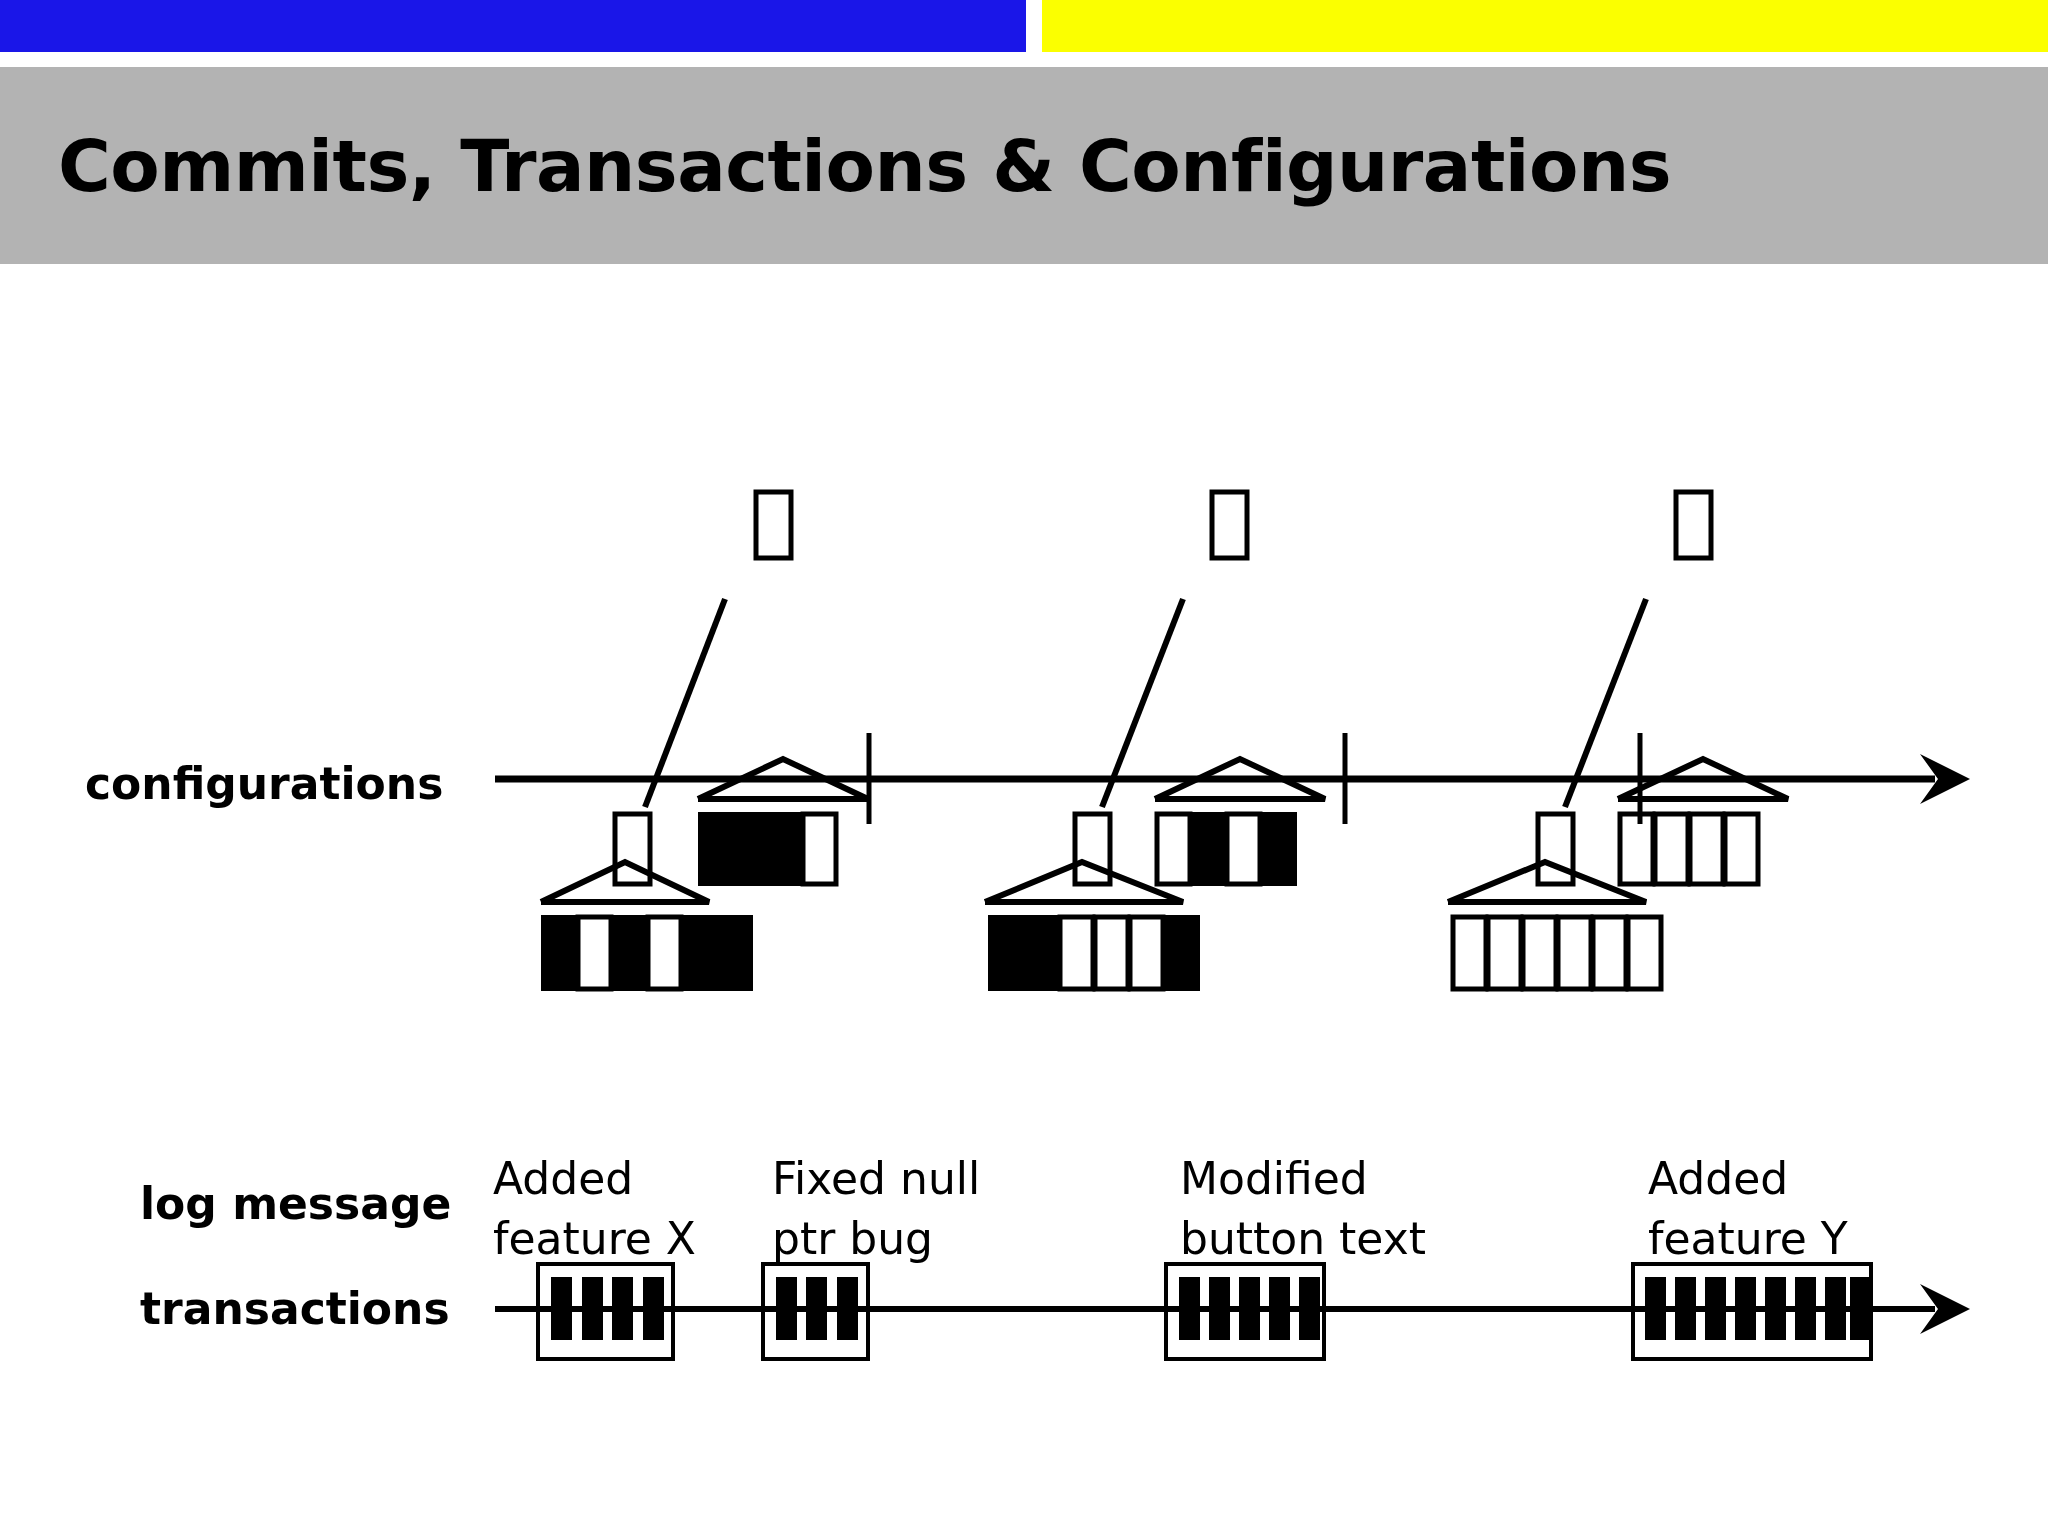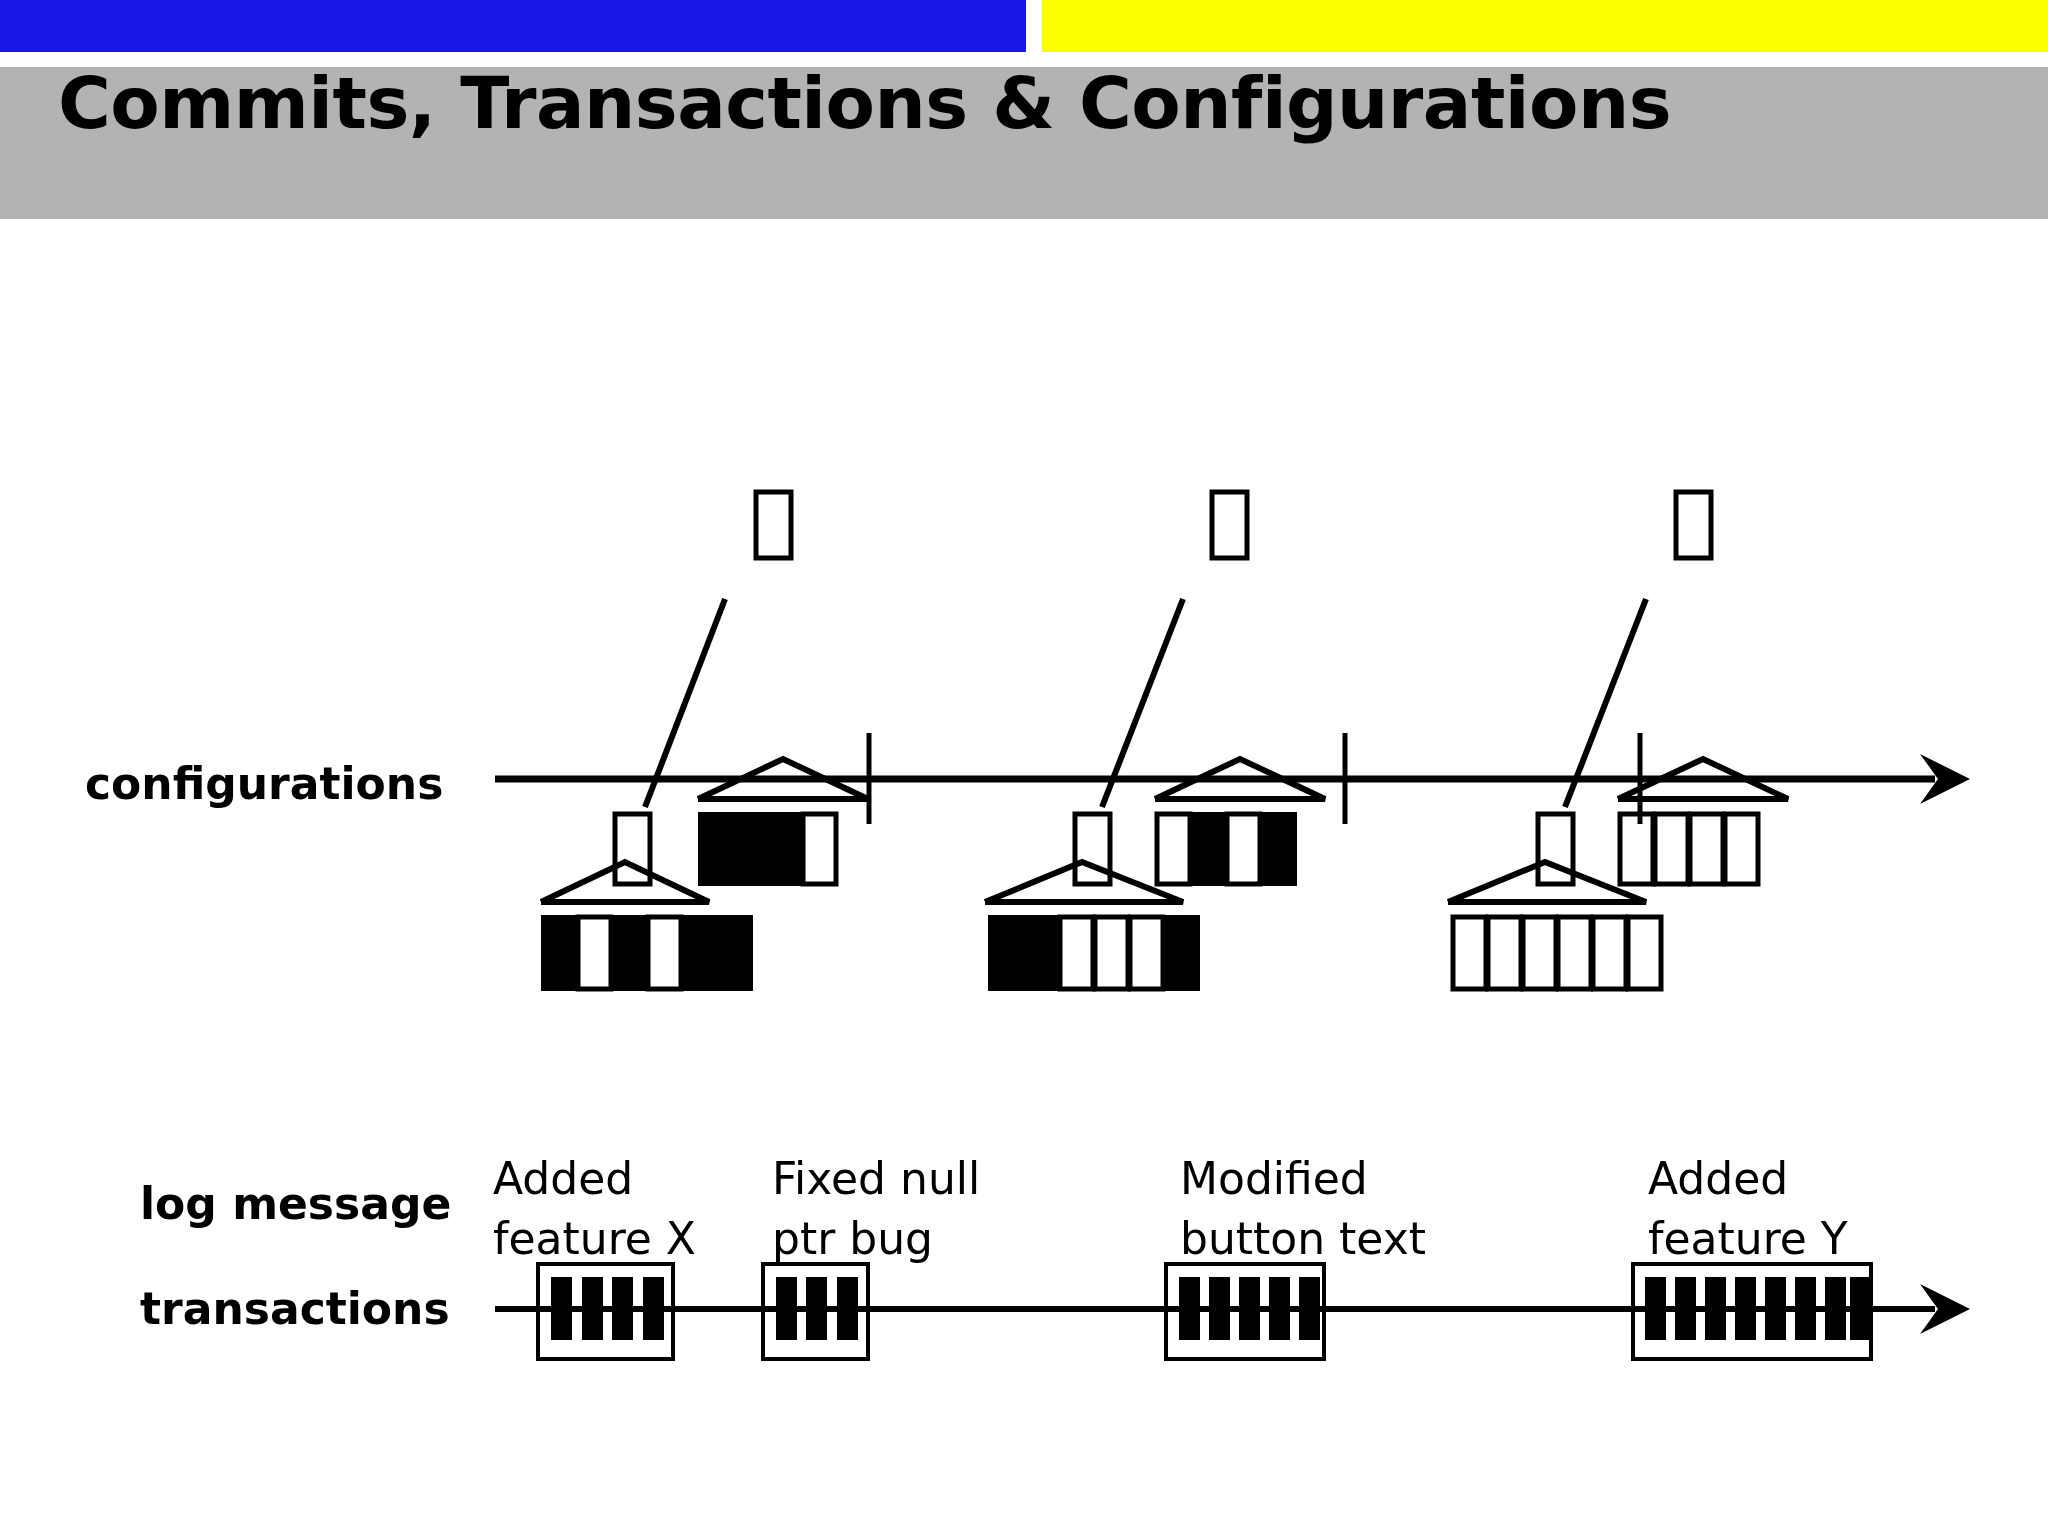--- a/index.html
+++ b/index.html
@@ -29,23 +29,24 @@
   }
   #bar-blue   { left: 0px;    width: 1026px; background: #1a16e8; }
   #bar-yellow { left: 1042px; width: 1006px; background: #fbff00; }
 
   
   #title-band {
     position: absolute;
     left: 0;
     top: 67px;
     width: 2048px;
-    height: 152px;
+    height: 197px;
     background: #b3b3b3;
     display: flex;
+    align-items: center;
   }
   #slide-title {
     margin-left: 58px;
     font-family: "DejaVu Sans", sans-serif;
     font-size: 72px;
     font-weight: bold;
     color: #000000;
     letter-spacing: -0.5px;
     white-space: nowrap;
     line-height: 1;

